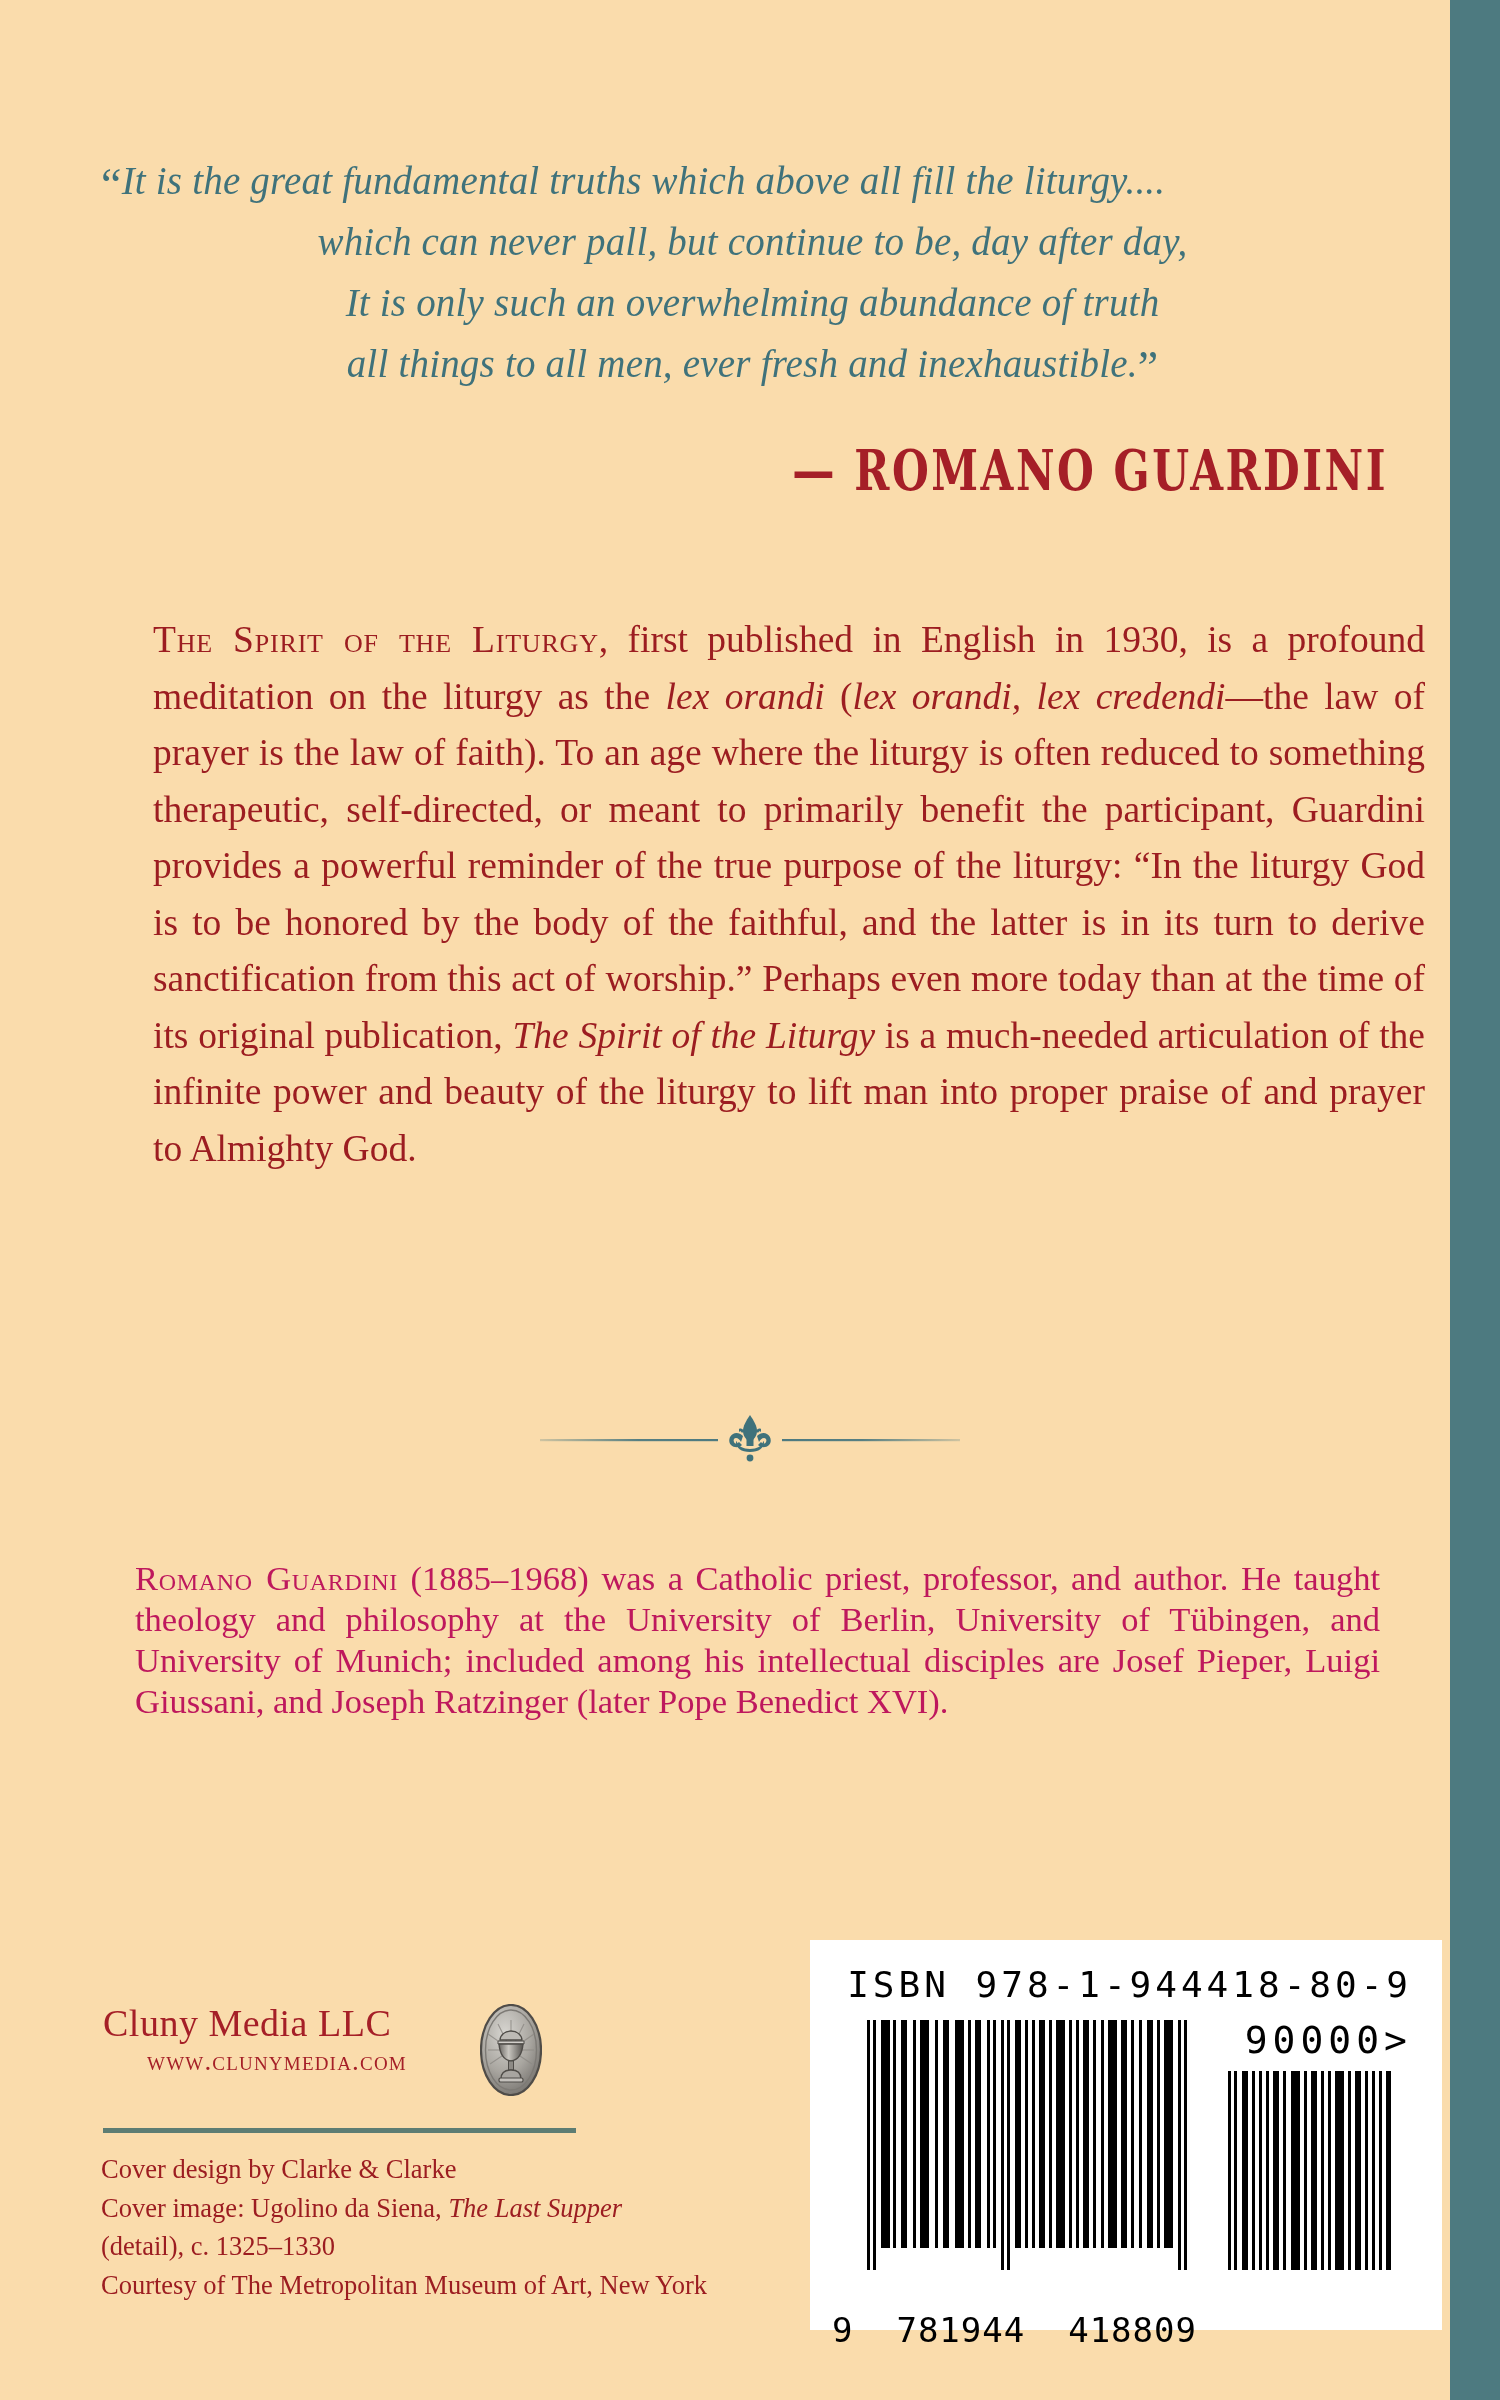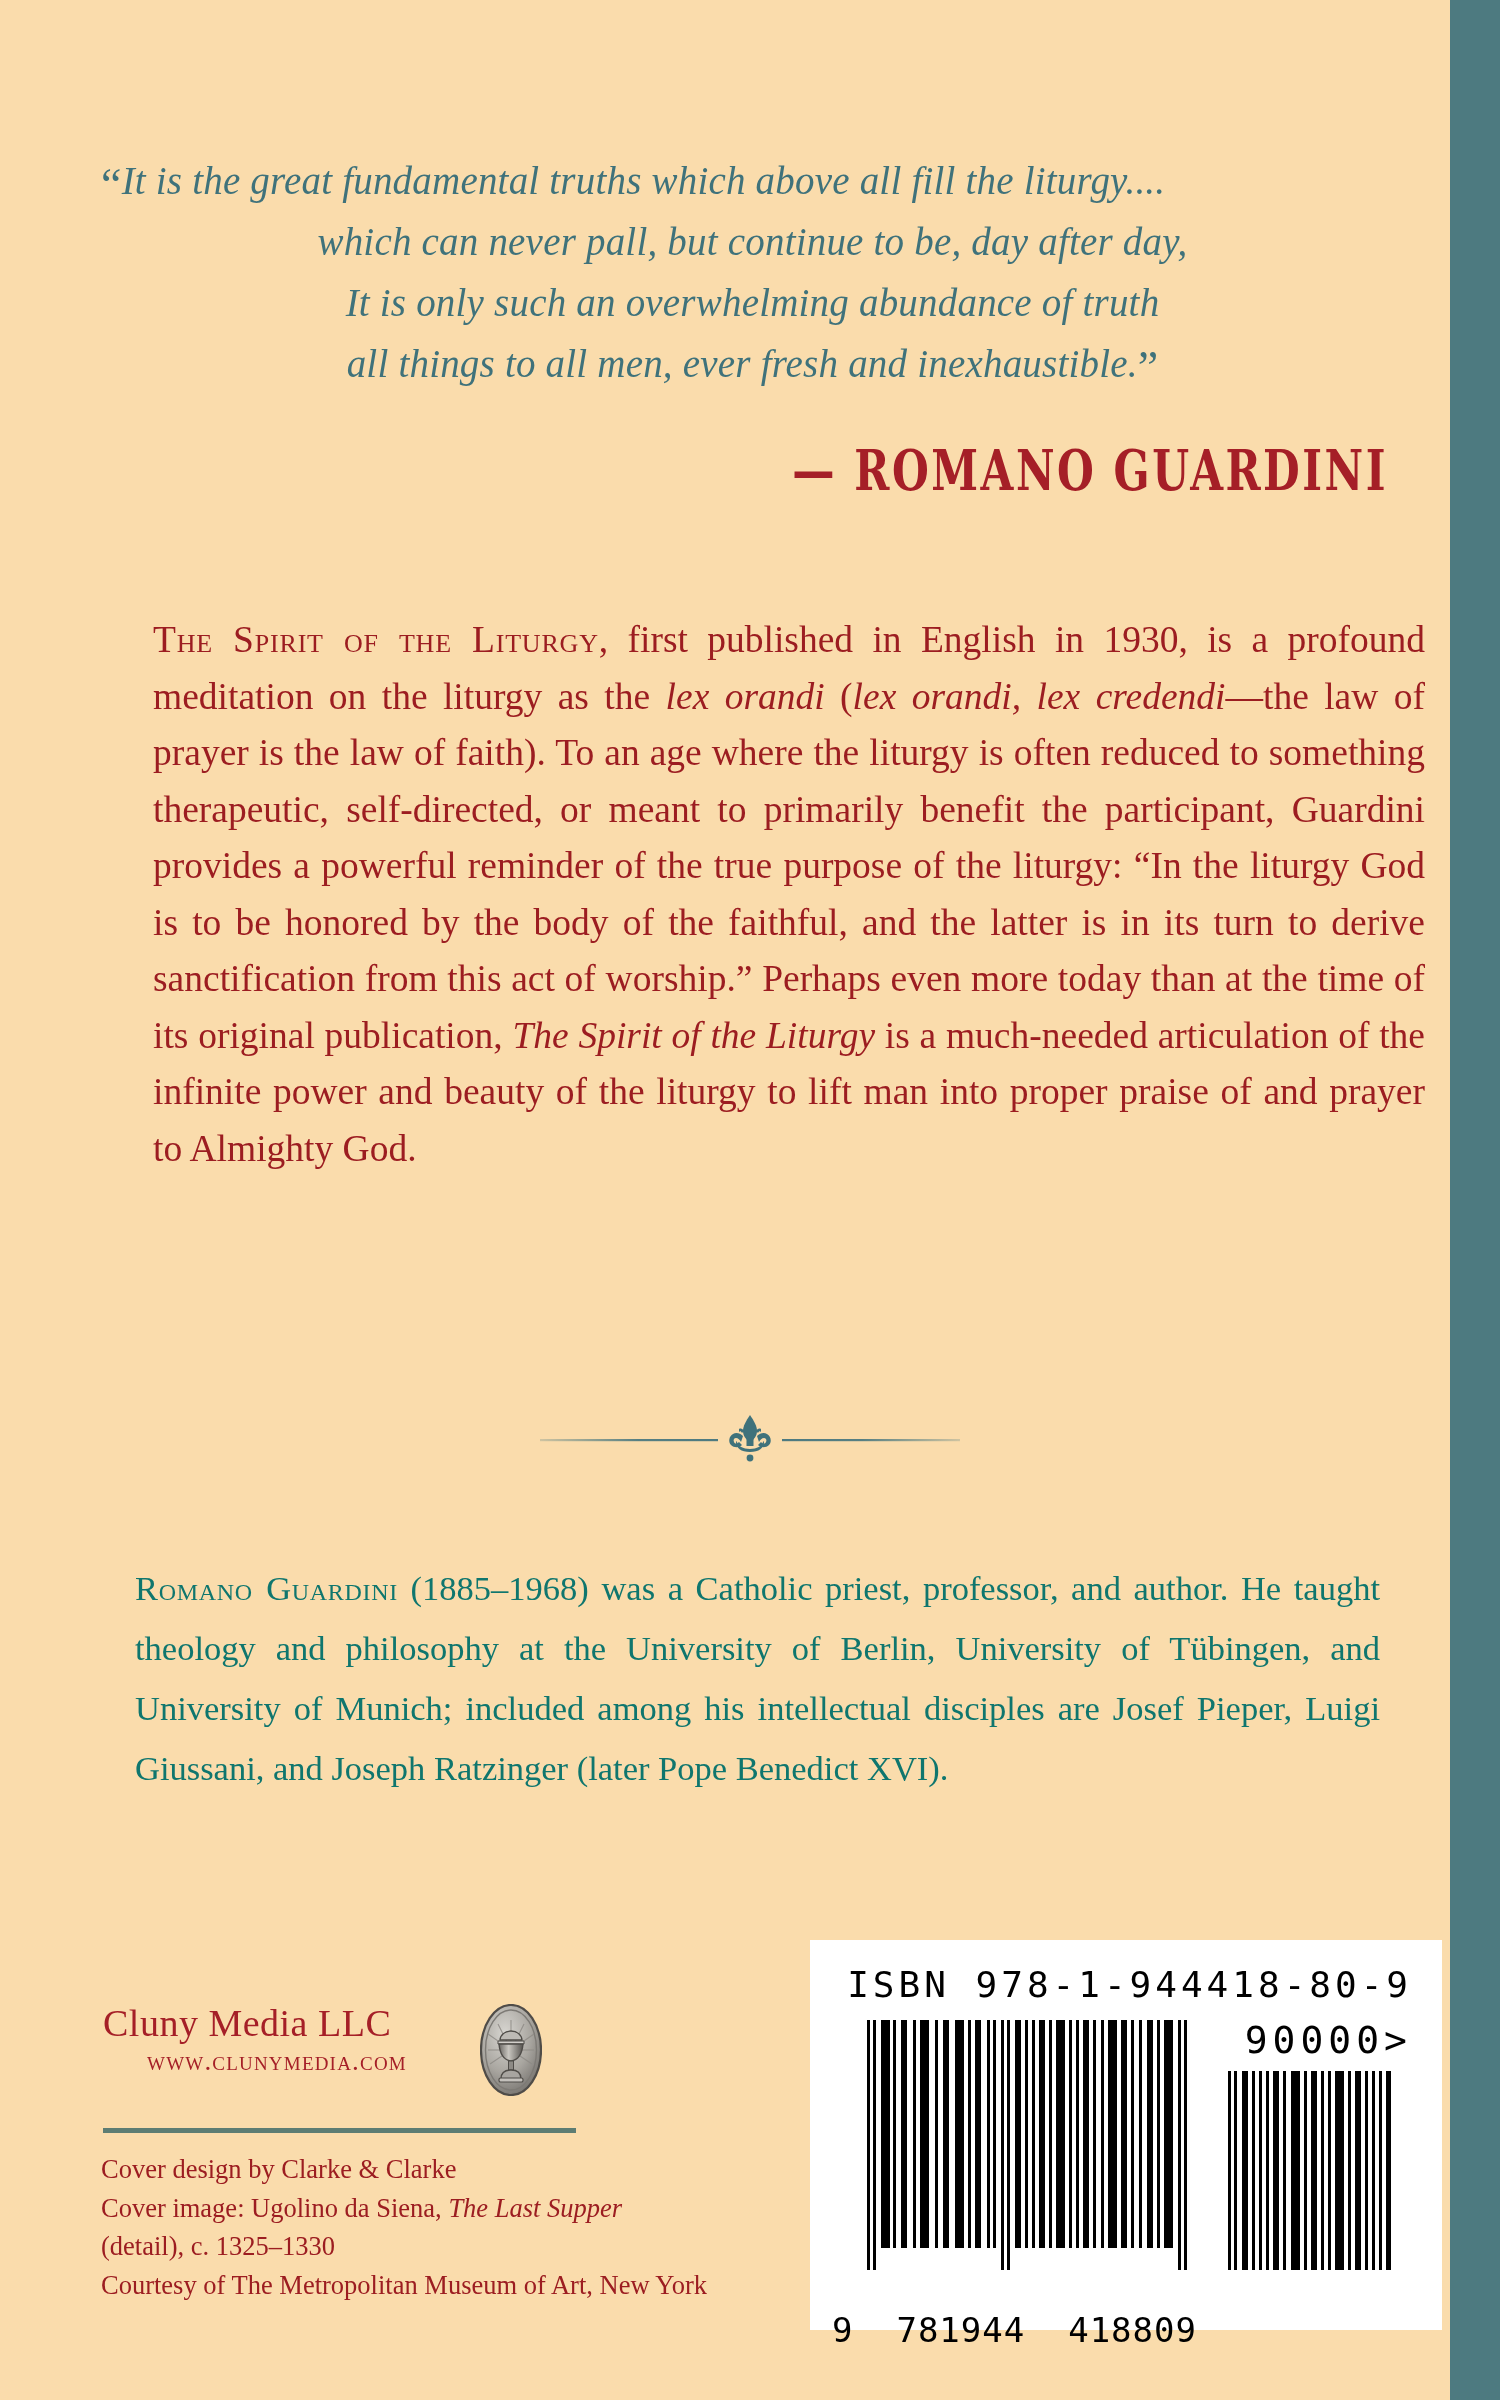--- a/index.html
+++ b/index.html
@@ -114,23 +114,23 @@
     height: 60px;
   }
   #divider svg { display: block; }
 
   
   #bio {
     position: absolute;
     left: 135px;
     top: 1558px;
     width: 1245px;
-    color: #0f766e;
+    color: #be185d;
     font-size: 34.5px;
-    line-height: 60px;
+    line-height: 41px;
     text-align: justify;
   }
   #bio .sc {
     font-variant: small-caps;
     letter-spacing: 0.7px;
   }
 
   
   #publisher {
     position: absolute;

